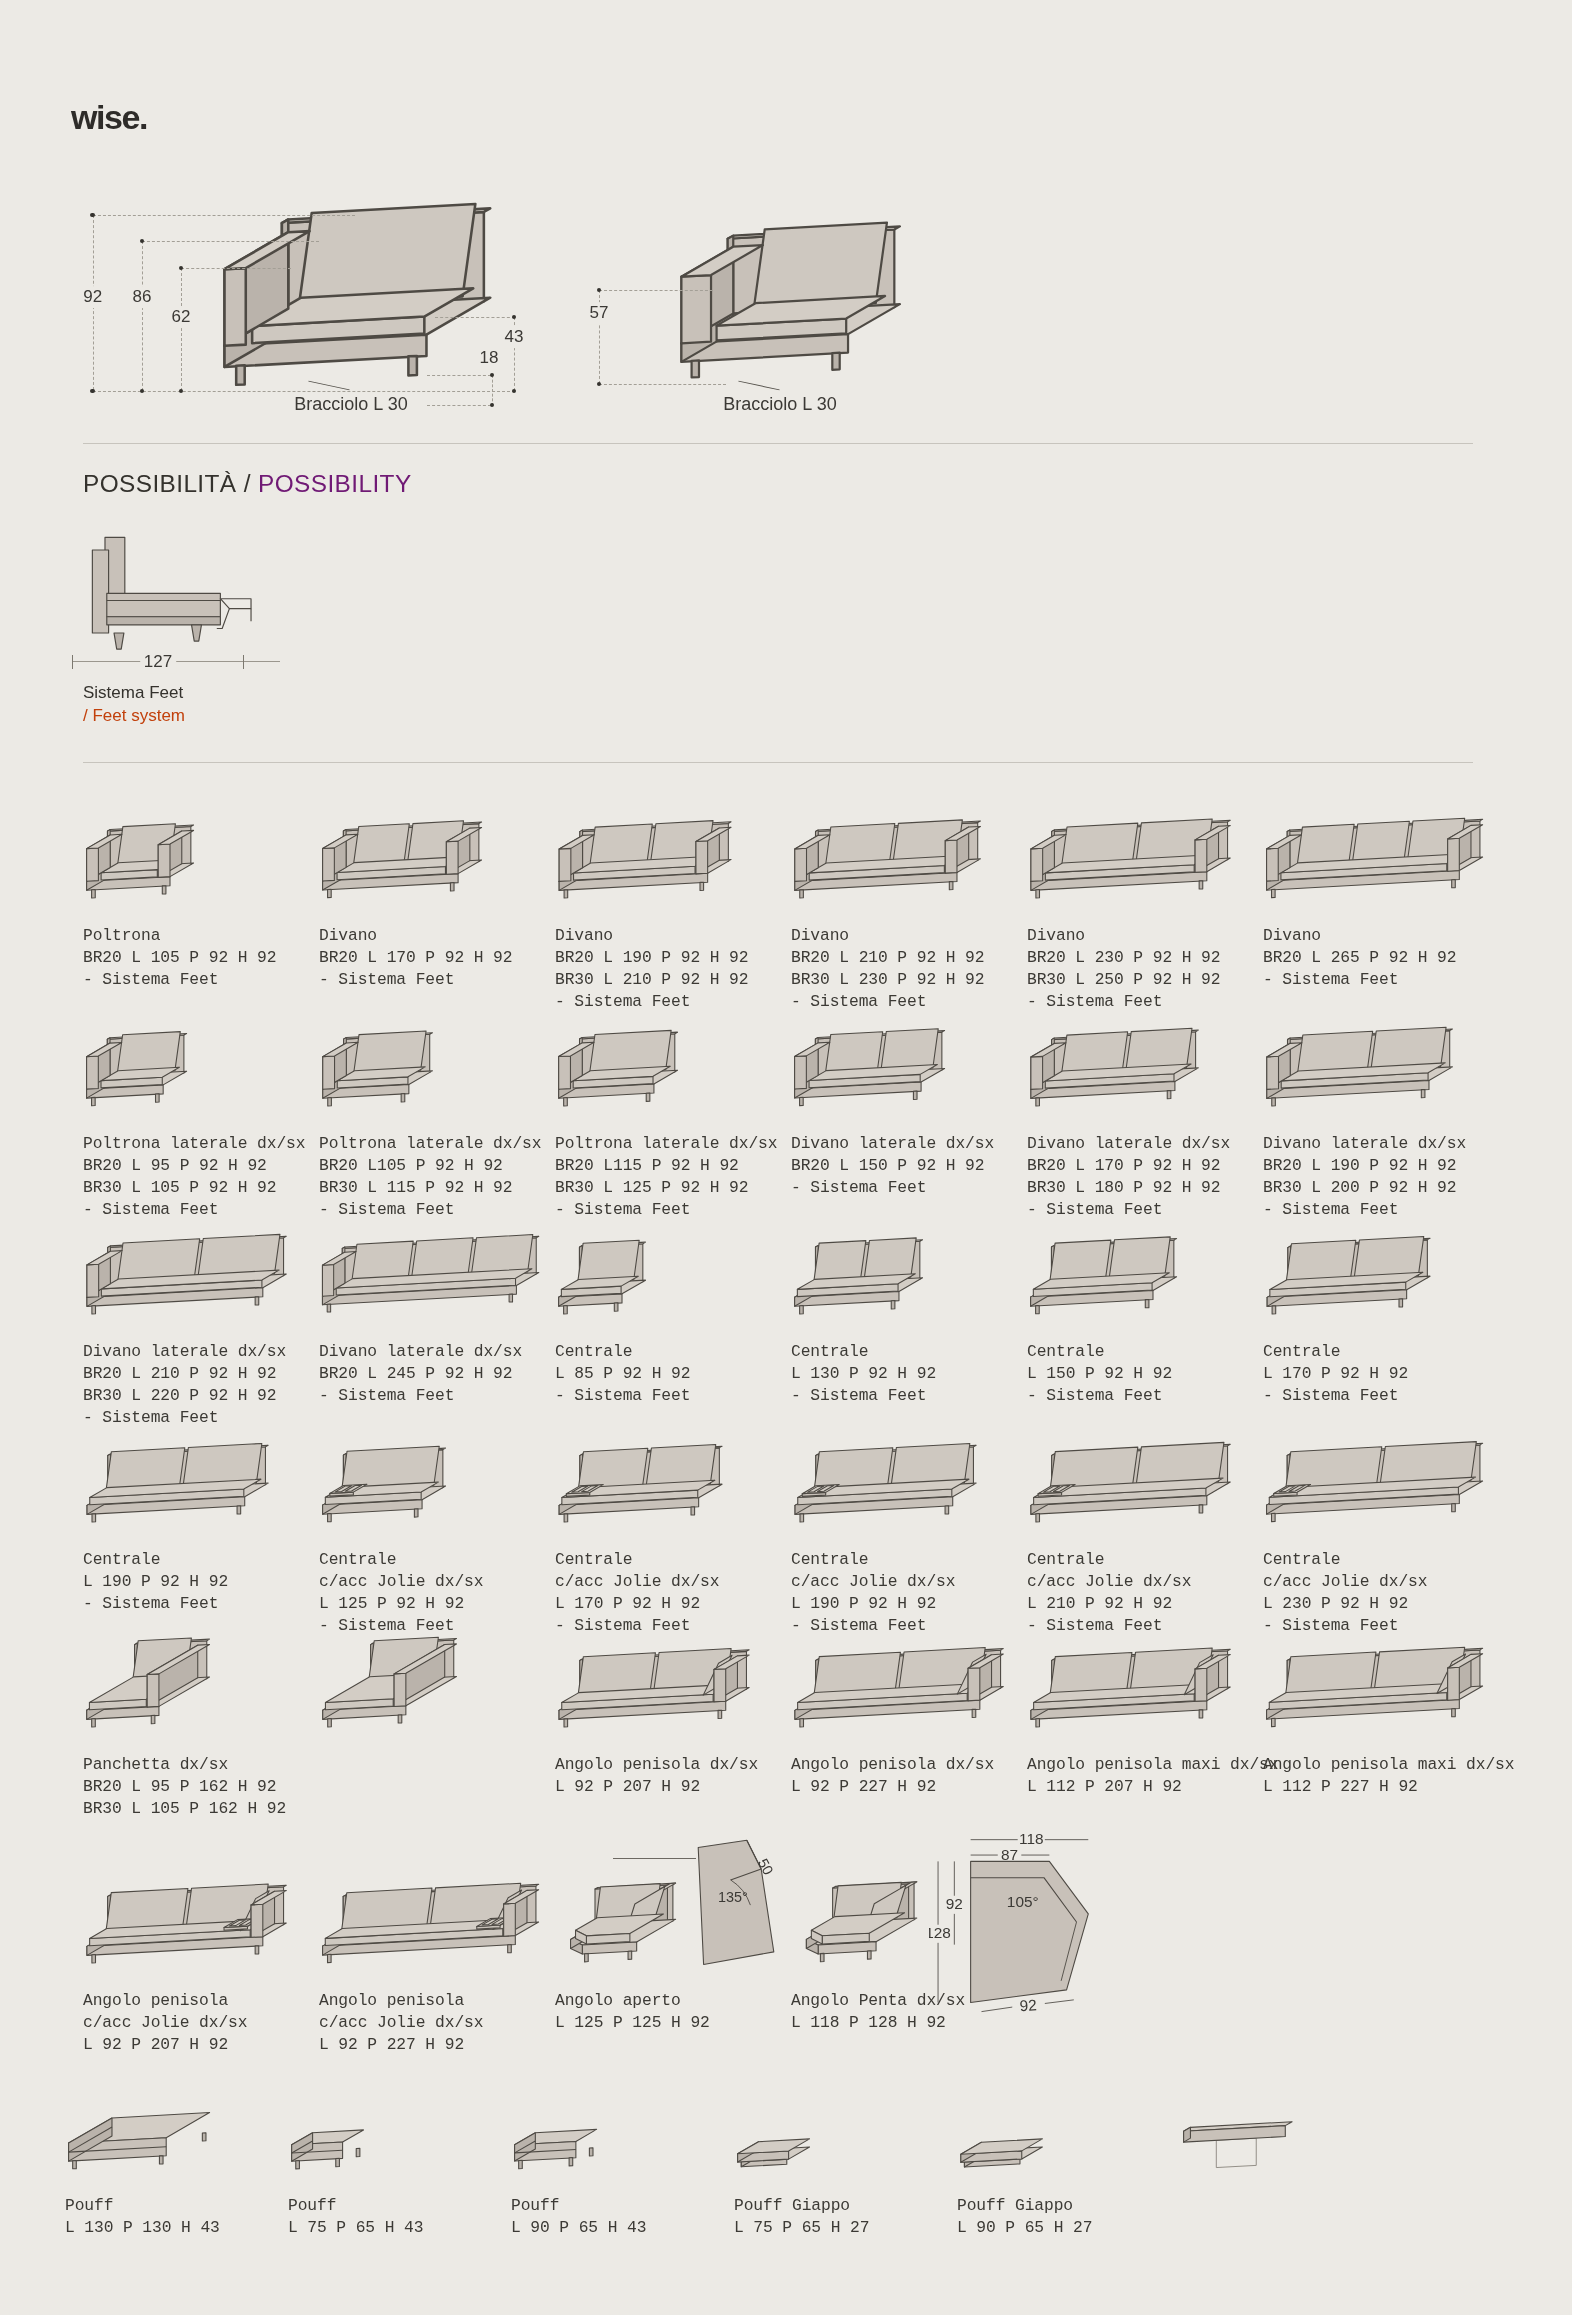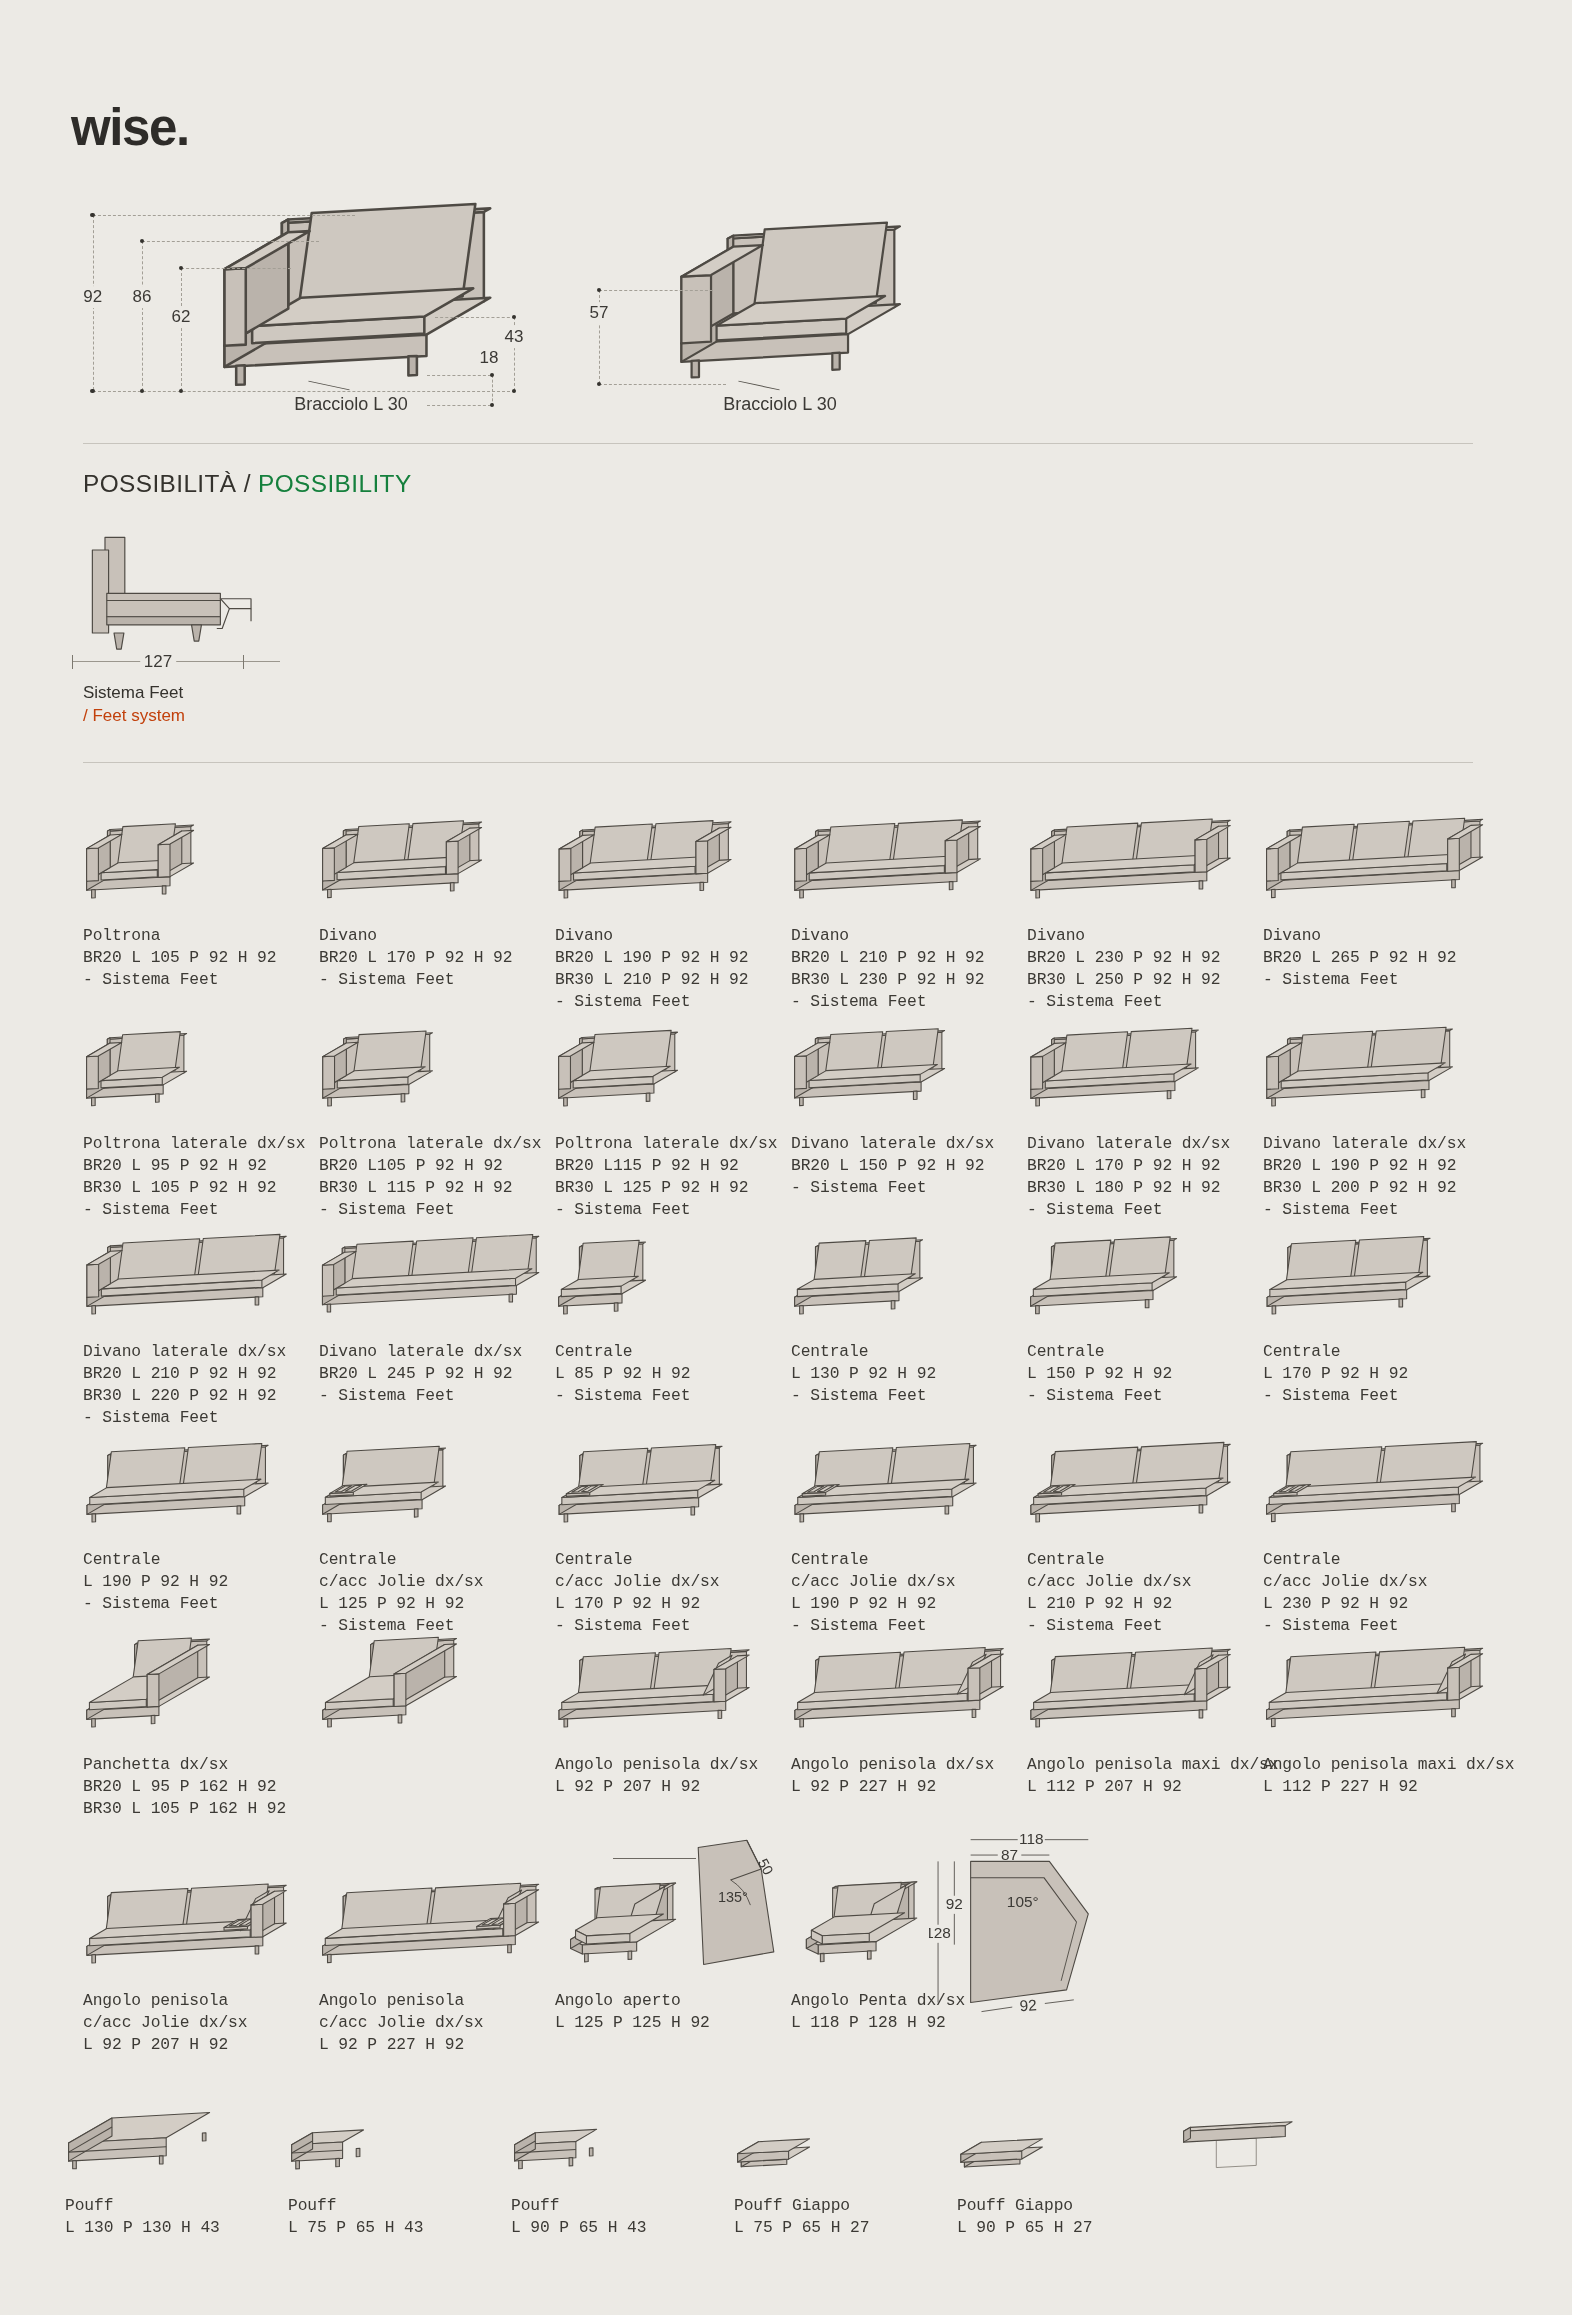--- a/index.html
+++ b/index.html
@@ -1,31 +1,31 @@
 <!DOCTYPE html>
 <html style="font-size:14.5px"><head>
 <meta charset="utf-8">
 <style>
   html,body{margin:0;padding:0;}
   body{font-family:"Liberation Sans", sans-serif;}
   .page{position:relative;width:1572px;height:2316px;background:#eceae5;overflow:hidden;color:#3c3a35;}
-  .logo{position:absolute;left:71px;top:98px;font-size:51px;font-weight:800;letter-spacing:-1.4px;color:#2e2c29;}
+  .logo{position:absolute;left:71px;top:98px;font-size:34px;font-weight:800;letter-spacing:-1.4px;color:#2e2c29;}
   .diag{position:absolute;}
   .sketch{position:absolute;}
   .sketch svg{display:block;}
   .vdash{position:absolute;width:0;border-left:0.9px dashed #a39f96;}
   .hdash{position:absolute;height:0;border-top:0.9px dashed #a39f96;}
   .dot{position:absolute;width:4.5px;height:4.5px;margin:-2.3px 0 0 -2.3px;border-radius:50%;background:#35332f;}
   .dimnum{position:absolute;transform:translate(-50%,-50%);font-size:17px;color:#3b3935;background:#eceae5;padding:0.9px 3.6px;white-space:nowrap;}
   .brac-label{position:absolute;transform:translateX(-50%);font-size:18px;color:#3b3935;white-space:nowrap;}
   .lbl-tick{position:absolute;width:42px;height:0;border-top:1.4px solid #55524c;transform:rotate(12deg);}
   .divider{position:absolute;left:83px;width:1390px;height:0.9px;background:#c7c4bd;}
   .heading{position:absolute;left:83px;top:470px;font-size:24.4px;letter-spacing:0.4px;}
   .heading .it{color:#34322d;}
-  .heading .en{color:#15803d;}
+  .heading .en{color:#701a75;}
   .feetdim{position:absolute;left:72px;top:653px;width:208px;height:18px;}
   .feetdim .hline{position:absolute;left:0;right:0;top:8.1px;border-top:0.9px solid #9b978e;}
   .feetdim .tick{position:absolute;top:1.8px;width:0;height:14.5px;border-left:0.9px solid #7c786f;}
   .feetcap{position:absolute;left:83px;top:682px;font-size:17px;line-height:22.6px;}
   .feetcap .l1{color:#34322d;}
   .feetcap .l2{color:#c2410c;}
   .g-row{position:absolute;left:72px;width:1420px;display:grid;grid-template-columns:repeat(6,236px);}
   .g-row7{left:54px;width:1348px;grid-template-columns:repeat(6,223px);}
   .cell{position:relative;padding-left:11px;box-sizing:border-box;}
   .thumb{position:relative;display:flex;align-items:flex-end;}

